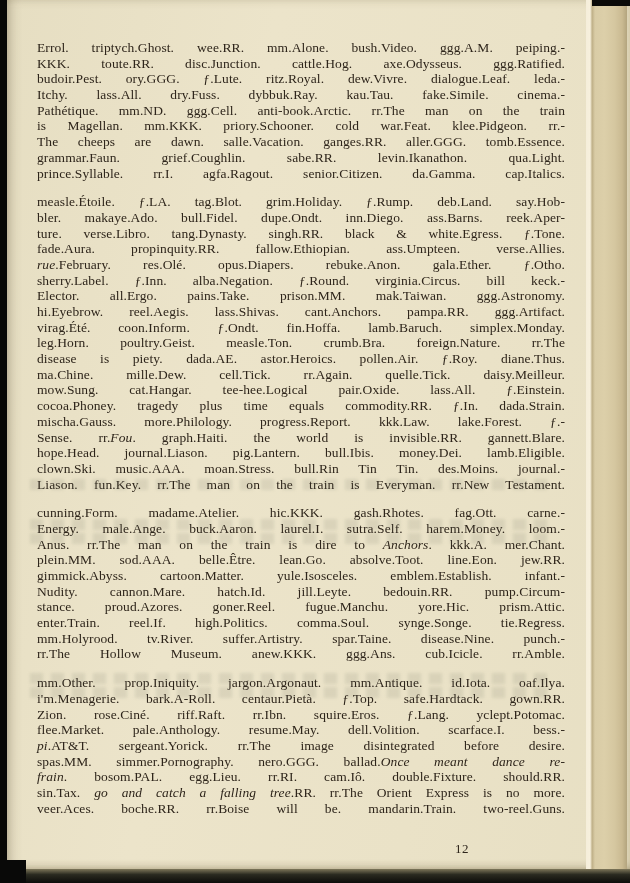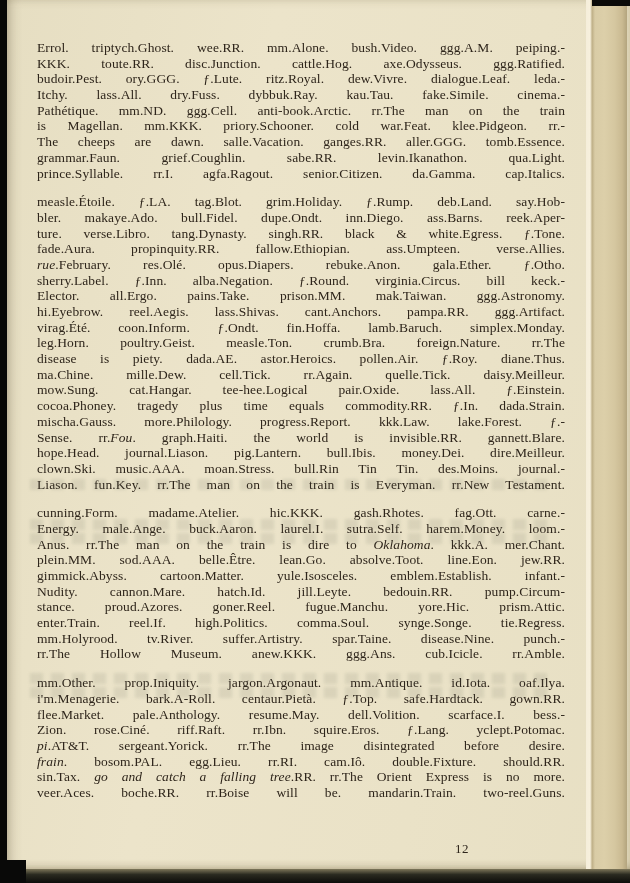--- a/index.html
+++ b/index.html
@@ -97,42 +97,43 @@
         <div class="line"><span>Elector. all.Ergo. pains.Take. prison.MM. mak.Taiwan. ggg.Astronomy.</span></div>
         <div class="line"><span>hi.Eyebrow. reel.Aegis. lass.Shivas. cant.Anchors. pampa.RR. ggg.Artifact.</span></div>
         <div class="line"><span>virag.Été. coon.Inform. ƒ.Ondt. fin.Hoffa. lamb.Baruch. simplex.Monday.</span></div>
         <div class="line"><span>leg.Horn. poultry.Geist. measle.Ton. crumb.Bra. foreign.Nature. rr.The</span></div>
         <div class="line"><span>disease is piety. dada.AE. astor.Heroics. pollen.Air. ƒ.Roy. diane.Thus.</span></div>
         <div class="line"><span>ma.Chine. mille.Dew. cell.Tick. rr.Again. quelle.Tick. daisy.Meilleur.</span></div>
         <div class="line"><span>mow.Sung. cat.Hangar. tee-hee.Logical pair.Oxide. lass.All. ƒ.Einstein.</span></div>
         <div class="line"><span>cocoa.Phoney. tragedy plus time equals commodity.RR. ƒ.In. dada.Strain.</span></div>
         <div class="line"><span>mischa.Gauss. more.Philology. progress.Report. kkk.Law. lake.Forest. ƒ.-</span></div>
         <div class="line"><span>Sense. rr.</span><span class="it">Fou</span><span>. graph.Haiti. the world is invisible.RR. gannett.Blare.</span></div>
-        <div class="line"><span>hope.Head. journal.Liason. pig.Lantern. bull.Ibis. money.Dei. dire.Meilleur.</span></div>
+        <div class="line"><span>hope.Head. journal.Liason. pig.Lantern. bull.Ibis. money.Dei. lamb.Eligible.</span></div>
         <div class="line"><span>clown.Ski. music.AAA. moan.Stress. bull.Rin Tin Tin. des.Moins. journal.-</span></div>
         <div class="line"><span>Liason. fun.Key. rr.The man on the train is Everyman. rr.New Testament.</span></div>
       </div>
       <div class="para">
         <div class="line"><span>cunning.Form. madame.Atelier. hic.KKK. gash.Rhotes. fag.Ott. carne.-</span></div>
         <div class="line"><span>Energy. male.Ange. buck.Aaron. laurel.I. sutra.Self. harem.Money. loom.-</span></div>
-        <div class="line"><span>Anus. rr.The man on the train is dire to </span><span class="it">Oklahoma</span><span>. kkk.A. mer.Chant.</span></div>
+        <div class="line"><span>Anus. rr.The man on the train is dire to </span><span class="it">Anchors</span><span>. kkk.A. mer.Chant.</span></div>
         <div class="line"><span>plein.MM. sod.AAA. belle.Être. lean.Go. absolve.Toot. line.Eon. jew.RR.</span></div>
         <div class="line"><span>gimmick.Abyss. cartoon.Matter. yule.Isosceles. emblem.Establish. infant.-</span></div>
         <div class="line"><span>Nudity. cannon.Mare. hatch.Id. jill.Leyte. bedouin.RR. pump.Circum-</span></div>
         <div class="line"><span>stance. proud.Azores. goner.Reel. fugue.Manchu. yore.Hic. prism.Attic.</span></div>
         <div class="line"><span>enter.Train. reel.If. high.Politics. comma.Soul. synge.Songe. tie.Regress.</span></div>
         <div class="line"><span>mm.Holyrood. tv.River. suffer.Artistry. spar.Taine. disease.Nine. punch.-</span></div>
         <div class="line"><span>rr.The Hollow Museum. anew.KKK. ggg.Ans. cub.Icicle. rr.Amble.</span></div>
       </div>
       <div class="para">
         <div class="line"><span>mm.Other. prop.Iniquity. jargon.Argonaut. mm.Antique. id.Iota. oaf.Ilya.</span></div>
         <div class="line"><span>i'm.Menagerie. bark.A-Roll. centaur.Pietà. ƒ.Top. safe.Hardtack. gown.RR.</span></div>
+        <div class="line"><span>Zion. rose.Ciné. riff.Raft. rr.Ibn. squire.Eros. ƒ.Lang. yclept.Potomac.</span></div>
         <div class="line"><span>flee.Market. pale.Anthology. resume.May. dell.Volition. scarface.I. bess.-</span></div>
-        <div class="line"><span>Zion. rose.Ciné. riff.Raft. rr.Ibn. squire.Eros. ƒ.Lang. yclept.Potomac.</span></div>
         <div class="line"><span class="it">pi</span><span>.AT&amp;T. sergeant.Yorick. rr.The image disintegrated before desire.</span></div>
+        <div class="line"><span>spas.MM. simmer.Pornography. nero.GGG. ballad.</span><span class="it">Once meant dance re-</span></div>
         <div class="line"><span class="it">frain</span><span>. bosom.PAL. egg.Lieu. rr.RI. cam.Iô. double.Fixture. should.RR.</span></div>
         <div class="line"><span>sin.Tax. </span><span class="it">go and catch a falling tree</span><span>.RR. rr.The Orient Express is no more.</span></div>
         <div class="line"><span>veer.Aces. boche.RR. rr.Boise will be. mandarin.Train. two-reel.Guns.</span></div>
       </div>
     </div>
   <div class="ghost g1"></div>
   <div class="ghost g2"></div>
   <div class="ghost g3"></div>
   <div class="ghost g4"></div>
   <div class="ghost g5"></div>

